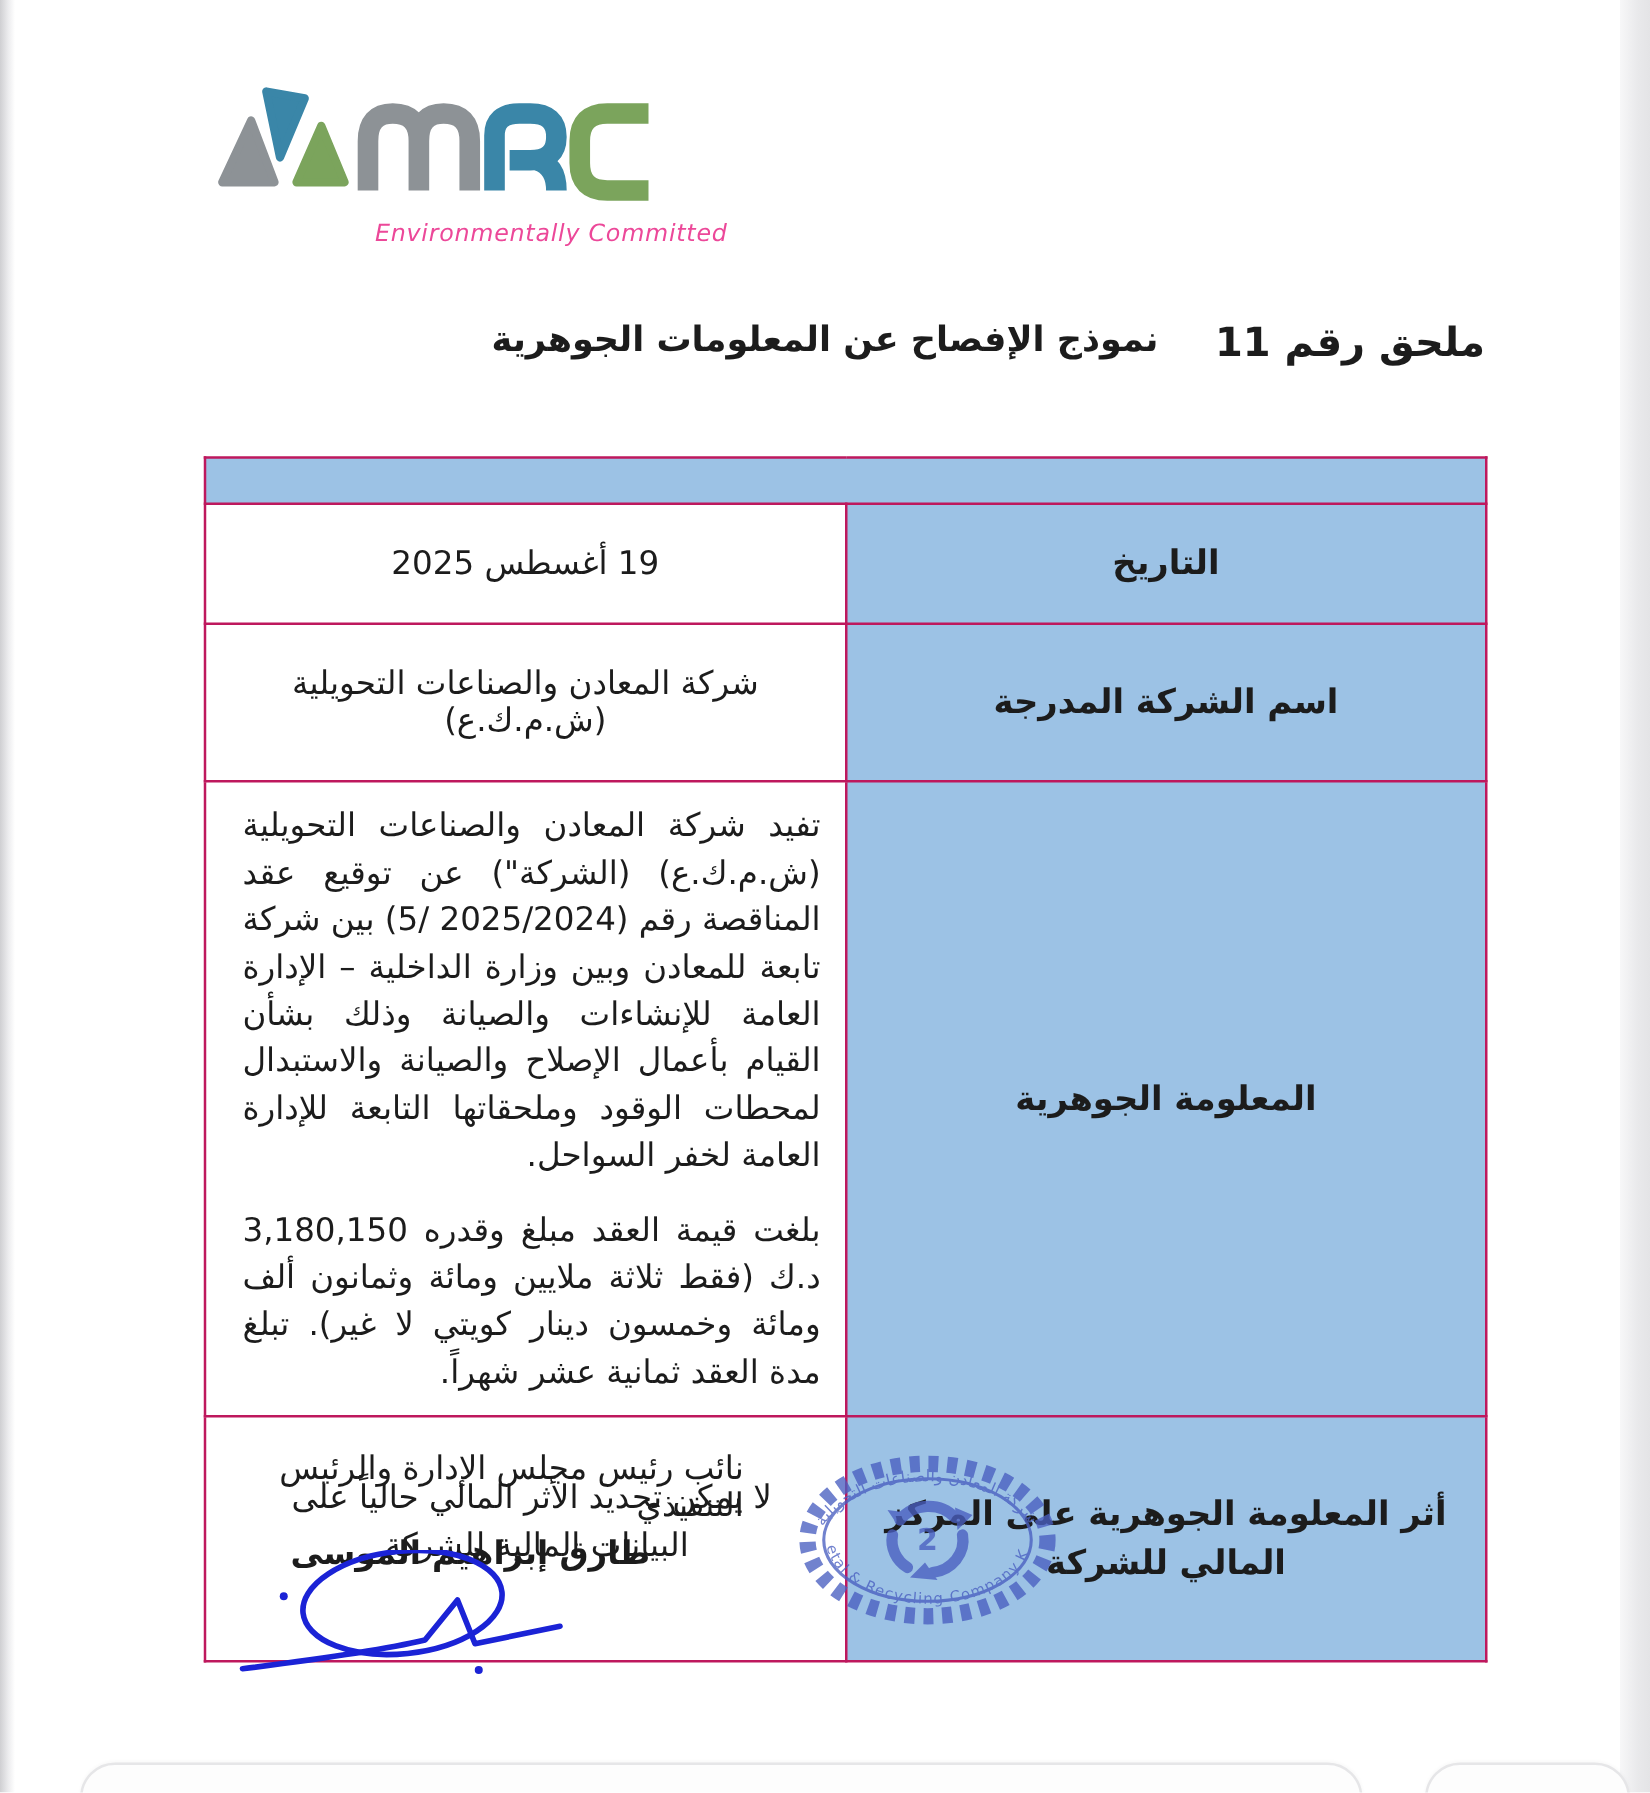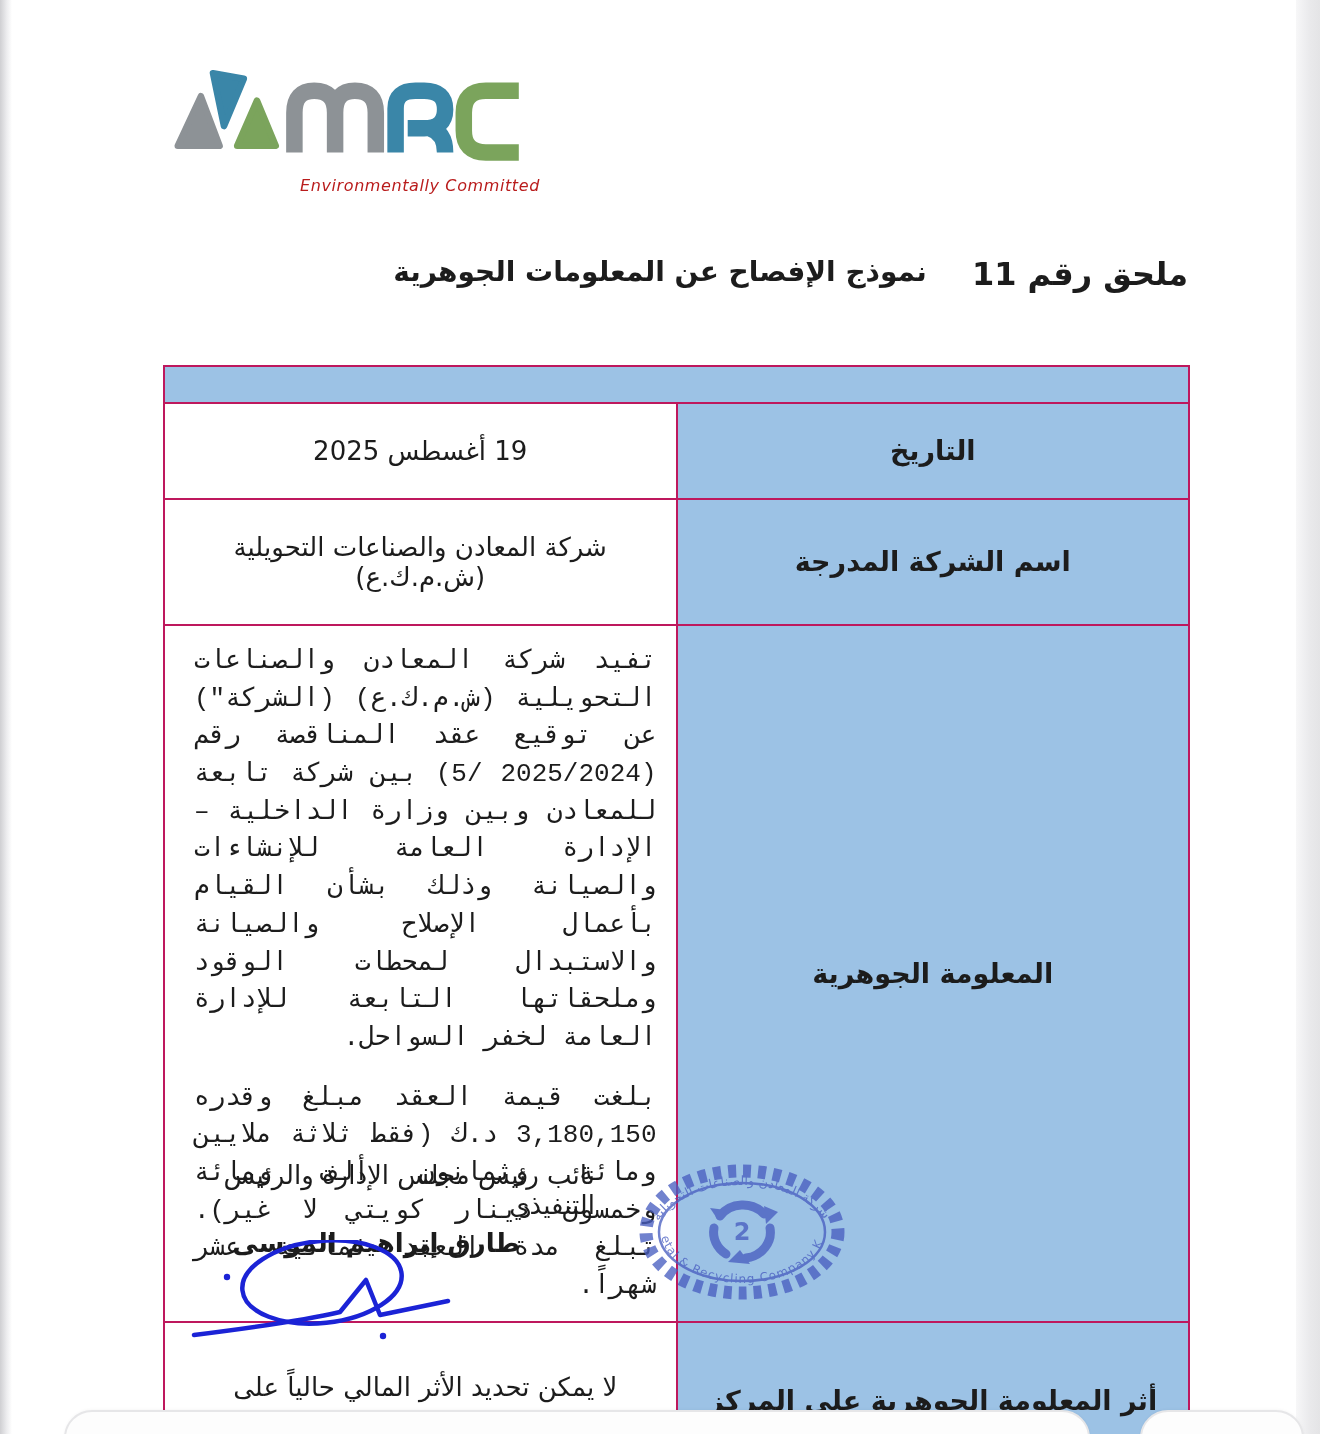--- a/index.html
+++ b/index.html
@@ -14,42 +14,42 @@
     background:linear-gradient(to right,#cfcfd2 0%,#ececee 55%,#ffffff 100%);}
   .edge-right{position:absolute;right:0;top:0;bottom:0;width:24px;
     background:linear-gradient(to right,#f7f7f8 0%,#e9e9eb 60%,#e4e4e6 100%);}
   .bottom-bar{position:absolute;top:1410px;height:70px;background:#fdfdfd;
     border:2px solid #e6e6e8;border-radius:28px;box-shadow:0 -1px 3px rgba(0,0,0,0.03);}
   .bottom-bar.wide{left:64px;width:1022px;}
   .bottom-bar.small{left:1140px;width:160px;}
 
   
   .logo-wrap{position:absolute;left:168px;top:60px;width:460px;height:150px;}
-  .tagline{position:absolute;left:132px;top:116px;font-size:16px;color:#b91c1c;
+  .tagline{position:absolute;left:132px;top:116px;font-size:19px;color:#ec4899;
     letter-spacing:0.6px;font-style:italic;}
 
   
   .header-row{position:absolute;left:163px;top:253px;width:1027px;height:48px;direction:rtl;}
   .appendix{position:absolute;right:2px;top:2px;font-size:32px;font-weight:bold;direction:rtl;}
   .doc-title{position:absolute;left:497px;transform:translateX(-50%);top:2px;
     font-size:28px;font-weight:bold;white-space:nowrap;direction:rtl;text-align:right;}
 
   
   table.disclosure{position:absolute;left:163px;top:365px;width:1027px;
     border-collapse:collapse;direction:rtl;table-layout:fixed;}
   table.disclosure td{border:2px solid #be185d;vertical-align:middle;}
   td.hdr{background:#9CC2E5;height:33px;}
   td.lbl{background:#9CC2E5;width:181px;text-align:center;font-weight:bold;
     font-size:27px;line-height:1.45;padding:4px 10px;}
   td.val{background:#ffffff;font-size:26px;}
   td.val.center{text-align:center;}
   td.val.top{vertical-align:top;}
   .r1{height:96px;} .r2{height:126px;} .r3{height:291px;} .r4{height:196px;}
   .cell-pad{padding:16px 18px 14px 28px;text-align:justify;line-height:1.45;}
-  .cell-pad p{margin:0 0 22px 0;font-family:Liberation Mono, monospace;}
+  .cell-pad p{margin:0 0 22px 0;}
   .cell-pad p:last-child{margin-bottom:0;}
   .impact-pad{padding:44px 18px 12px 28px;line-height:1.5;text-align:center;}
 
   
   .position-title{position:absolute;left:155px;top:1160px;width:440px;direction:rtl;
     text-align:right;font-size:26px;font-weight:normal;}
   .signer-name{position:absolute;left:220px;top:1228px;width:300px;direction:rtl;
     text-align:right;font-size:26px;font-weight:bold;z-index:1;}
   .sig-svg{position:absolute;left:180px;top:1240px;z-index:5;}
   .stamp-svg{position:absolute;left:628px;top:1156px;z-index:2;}

